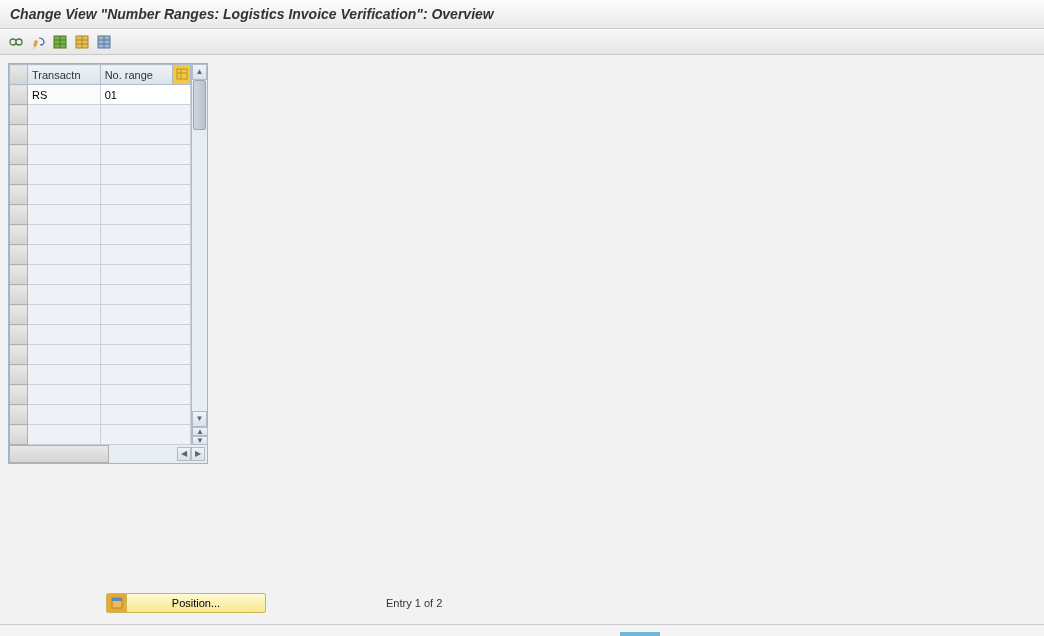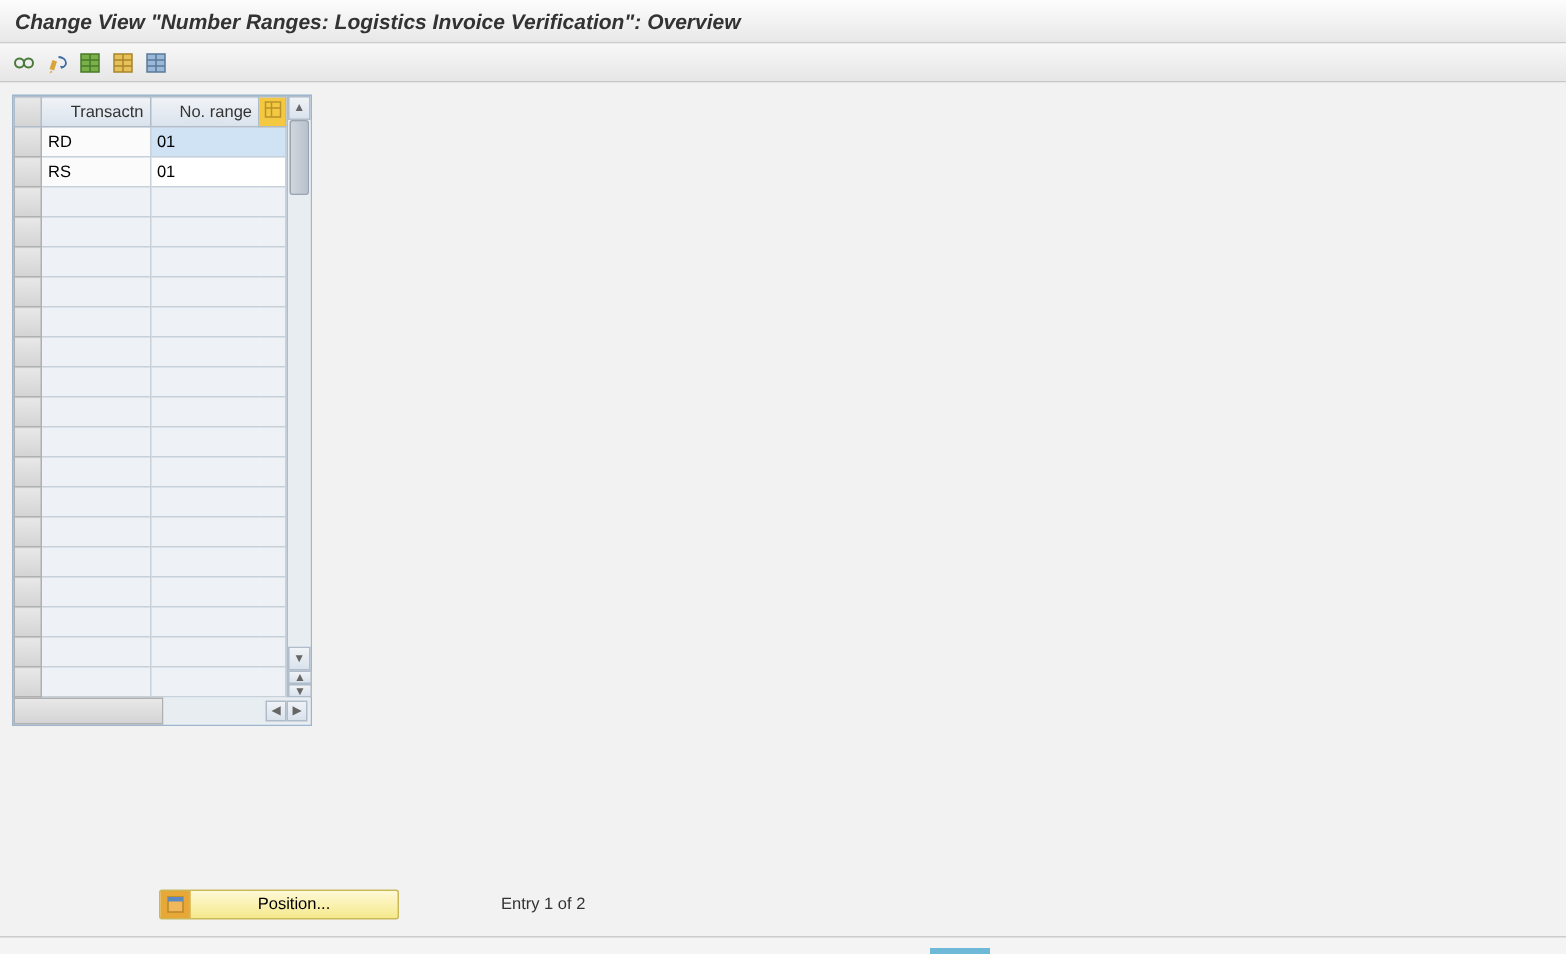--- a/index.html
+++ b/index.html
@@ -84,21 +84,21 @@
     .grid-table {
       border-collapse: collapse;
       flex: 1;
     }
     .grid-table th {
       background: linear-gradient(to bottom, #f0f3f7, #d9e2ec);
       border: 1px solid #b0bcc9;
       padding: 3px 4px;
       font-weight: normal;
       color: #333;
-      text-align: right;
+      text-align: left;
       font-size: 11px;
       height: 20px;
     }
     .grid-table th.sel-col {
       width: 18px;
       background: linear-gradient(to bottom, #e8e8e8, #d4d4d4);
     }
     .grid-table th.config-col {
       width: 18px;
       background: #f5c842;
@@ -228,21 +228,21 @@
       border-right: 1px solid #c9b95a;
       display: flex;
       align-items: center;
       justify-content: center;
     }
     .position-label {
       flex: 1;
       text-align: center;
     }
     .entry-text {
-      margin-left: 68px;
+      margin-left: 120px;
       color: #333;
     }
     
     .bottom-border {
       position: absolute;
       bottom: 0;
       left: 0; right: 0;
       height: 12px;
       border-top: 1px solid #ccc;
       background: #f4f4f4;
@@ -315,25 +315,20 @@
             <th class="config-col">
               <svg width="12" height="12" viewBox="0 0 12 12">
                   <rect x="1" y="1" width="10" height="10" fill="#f5c842" stroke="#b8922a"></rect>
                   <line x1="1" y1="5" x2="11" y2="5" stroke="#b8922a"></line>
                   <line x1="5" y1="1" x2="5" y2="11" stroke="#b8922a"></line>
                 </svg>
             </th>
           </tr>
         </thead>
         <tbody id="grid-body">
-        <tr>
-              <td class="row-sel"></td>
-              <td class="readonly-tx">RD</td>
-              <td colspan="2" class="selected">01</td>
-            </tr>
             <tr>
               <td class="row-sel"></td>
               <td class="readonly-tx">RS</td>
               <td colspan="2">01</td>
             </tr>
             <tr>
               <td class="row-sel"></td>
               <td class="empty-cell"></td>
               <td colspan="2" class="empty-cell"></td>
             </tr>

